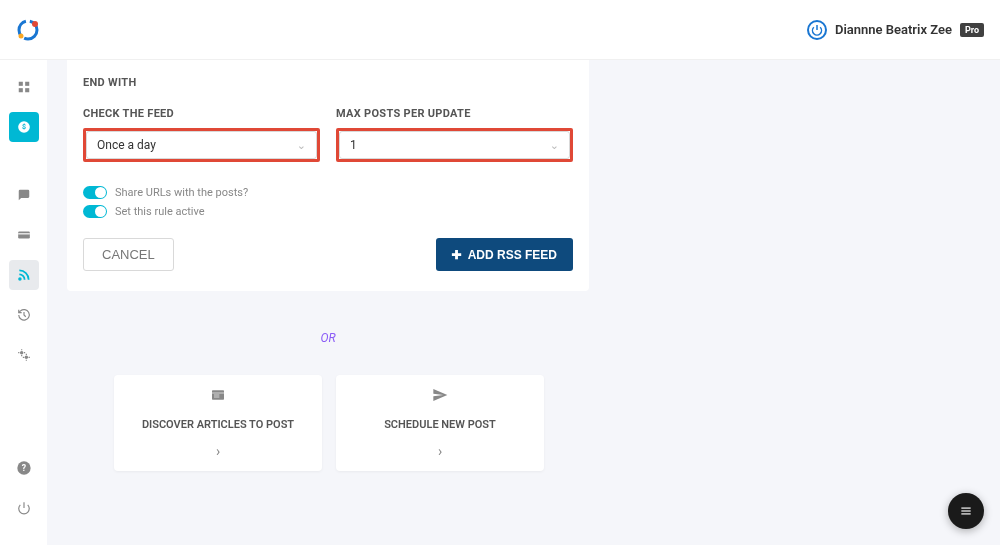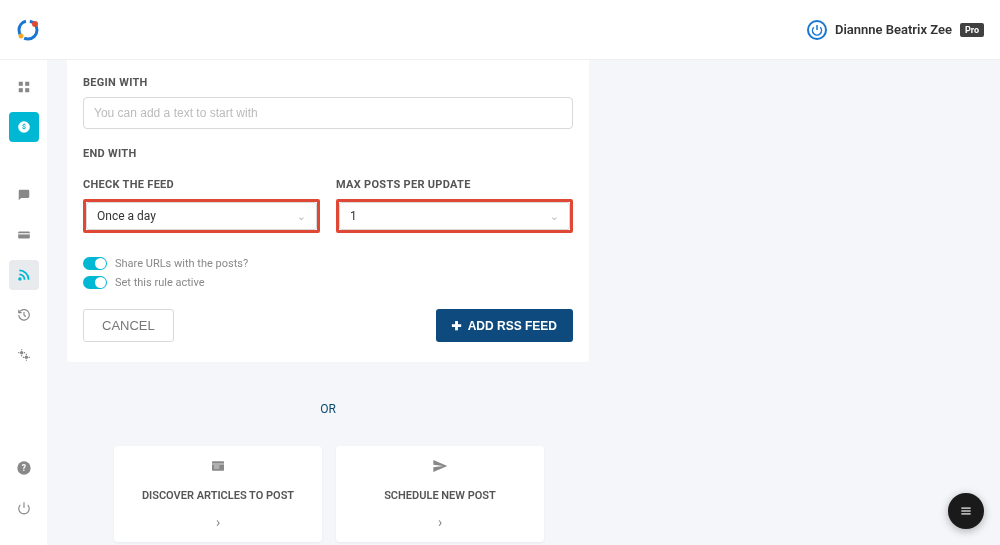--- a/index.html
+++ b/index.html
@@ -37,21 +37,21 @@
 .toggles { margin-top: 24px; }
 .toggle-row { display: flex; align-items: center; gap: 8px; margin-bottom: 6px; }
 .toggle { width: 24px; height: 13px; background: #00b8d4; border-radius: 10px; position: relative; cursor: pointer; }
 .toggle::after { content: ''; position: absolute; right: 1px; top: 1px; width: 11px; height: 11px; background: #fff; border-radius: 50%; }
 .toggle-label { font-size: 11px; color: #888; }
 
 .actions { display: flex; justify-content: space-between; margin-top: 20px; }
 .btn-cancel { padding: 8px 18px; border: 1px solid #d9d9d9; background: #fff; color: #777; font-size: 13px; border-radius: 3px; cursor: pointer; }
 .btn-add { padding: 8px 16px; background: #0e4a7d; color: #fff; font-size: 12px; font-weight: 600; border: none; border-radius: 3px; cursor: pointer; display: flex; align-items: center; gap: 6px; }
 
-.or-text { text-align: center; font-size: 12px; color: #0c4a6e; margin: 40px 0 30px 0; width: 522px; margin-left: 20px; }
+.or-text { text-align: center; font-size: 12px; color: #8b5cf6; margin: 40px 0 30px 0; width: 522px; margin-left: 20px; font-style: italic; }
 
 .action-cards { display: flex; gap: 14px; margin-left: 67px; }
 .action-card { background: #fff; border-radius: 4px; padding: 12px 18px; display: flex; align-items: center; gap: 12px; width: 208px; cursor: pointer; box-shadow: 0 1px 3px rgba(0,0,0,0.05); flex-direction: column; }
 .action-card-icon { color: #888; font-size: 14px; }
 .action-card-label { font-size: 11px; font-weight: 600; color: #555; flex: 1; }
 .action-card-chevron { color: #888; font-size: 14px; }
 
 .fab { position: absolute; right: 16px; bottom: 16px; width: 36px; height: 36px; background: #1a1a1a; border-radius: 50%; display: flex; align-items: center; justify-content: center; color: #fff; cursor: pointer; box-shadow: 0 2px 8px rgba(0,0,0,0.3); }
 </style>
 </head>
@@ -137,24 +137,20 @@
       <svg width="14" height="14" viewBox="0 0 24 24" fill="none" stroke="currentColor" stroke-width="2">
           <path d="M18.36 6.64a9 9 0 1 1-12.73 0"></path>
           <line x1="12" y1="2" x2="12" y2="12"></line>
         </svg>
     </div>
   </div>
 </div>
 
 <div class="main">
   <div class="card">
-    <div class="field-group">
-      <div class="field-label">BEGIN WITH</div>
-      <input class="text-input" placeholder="You can add a text to start with" style="">
-    </div>
     <div class="field-group">
       <div class="field-label">END WITH</div>
     </div>
     <div class="row">
       <div class="col">
         <div class="field-label">CHECK THE FEED</div>
         <div class="select-wrap">
           <div class="select-inner">
             <span>Once a day</span>
             <span class="chevron-down">⌄</span>

